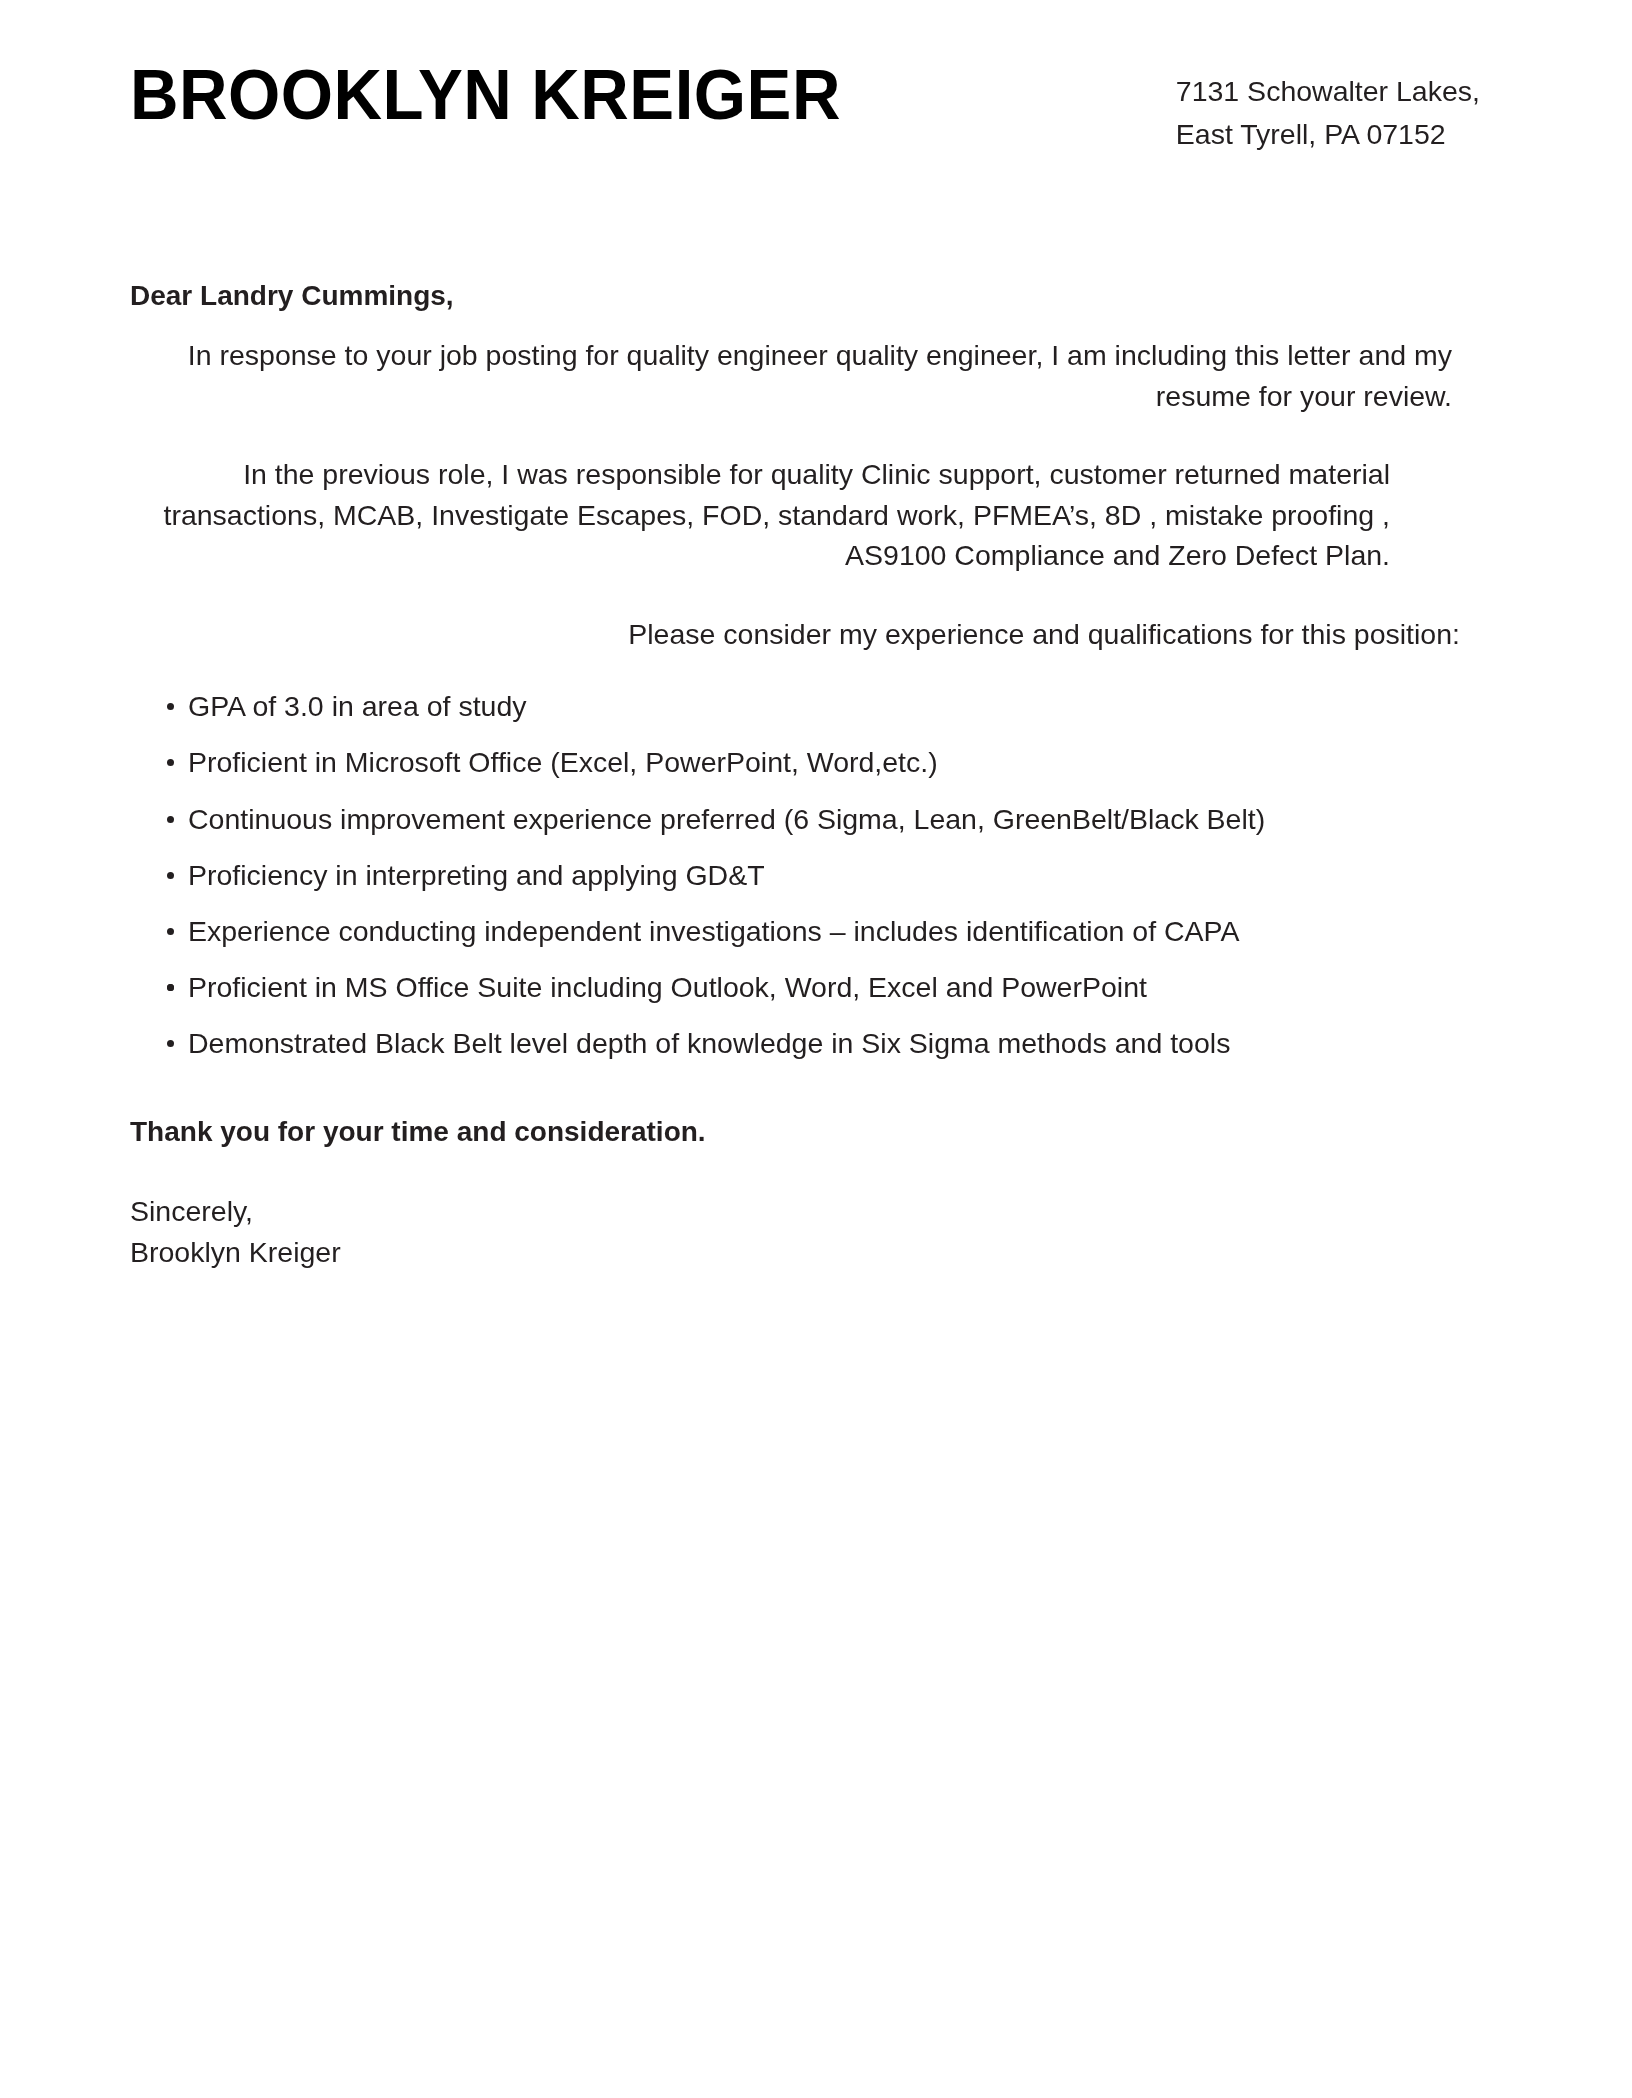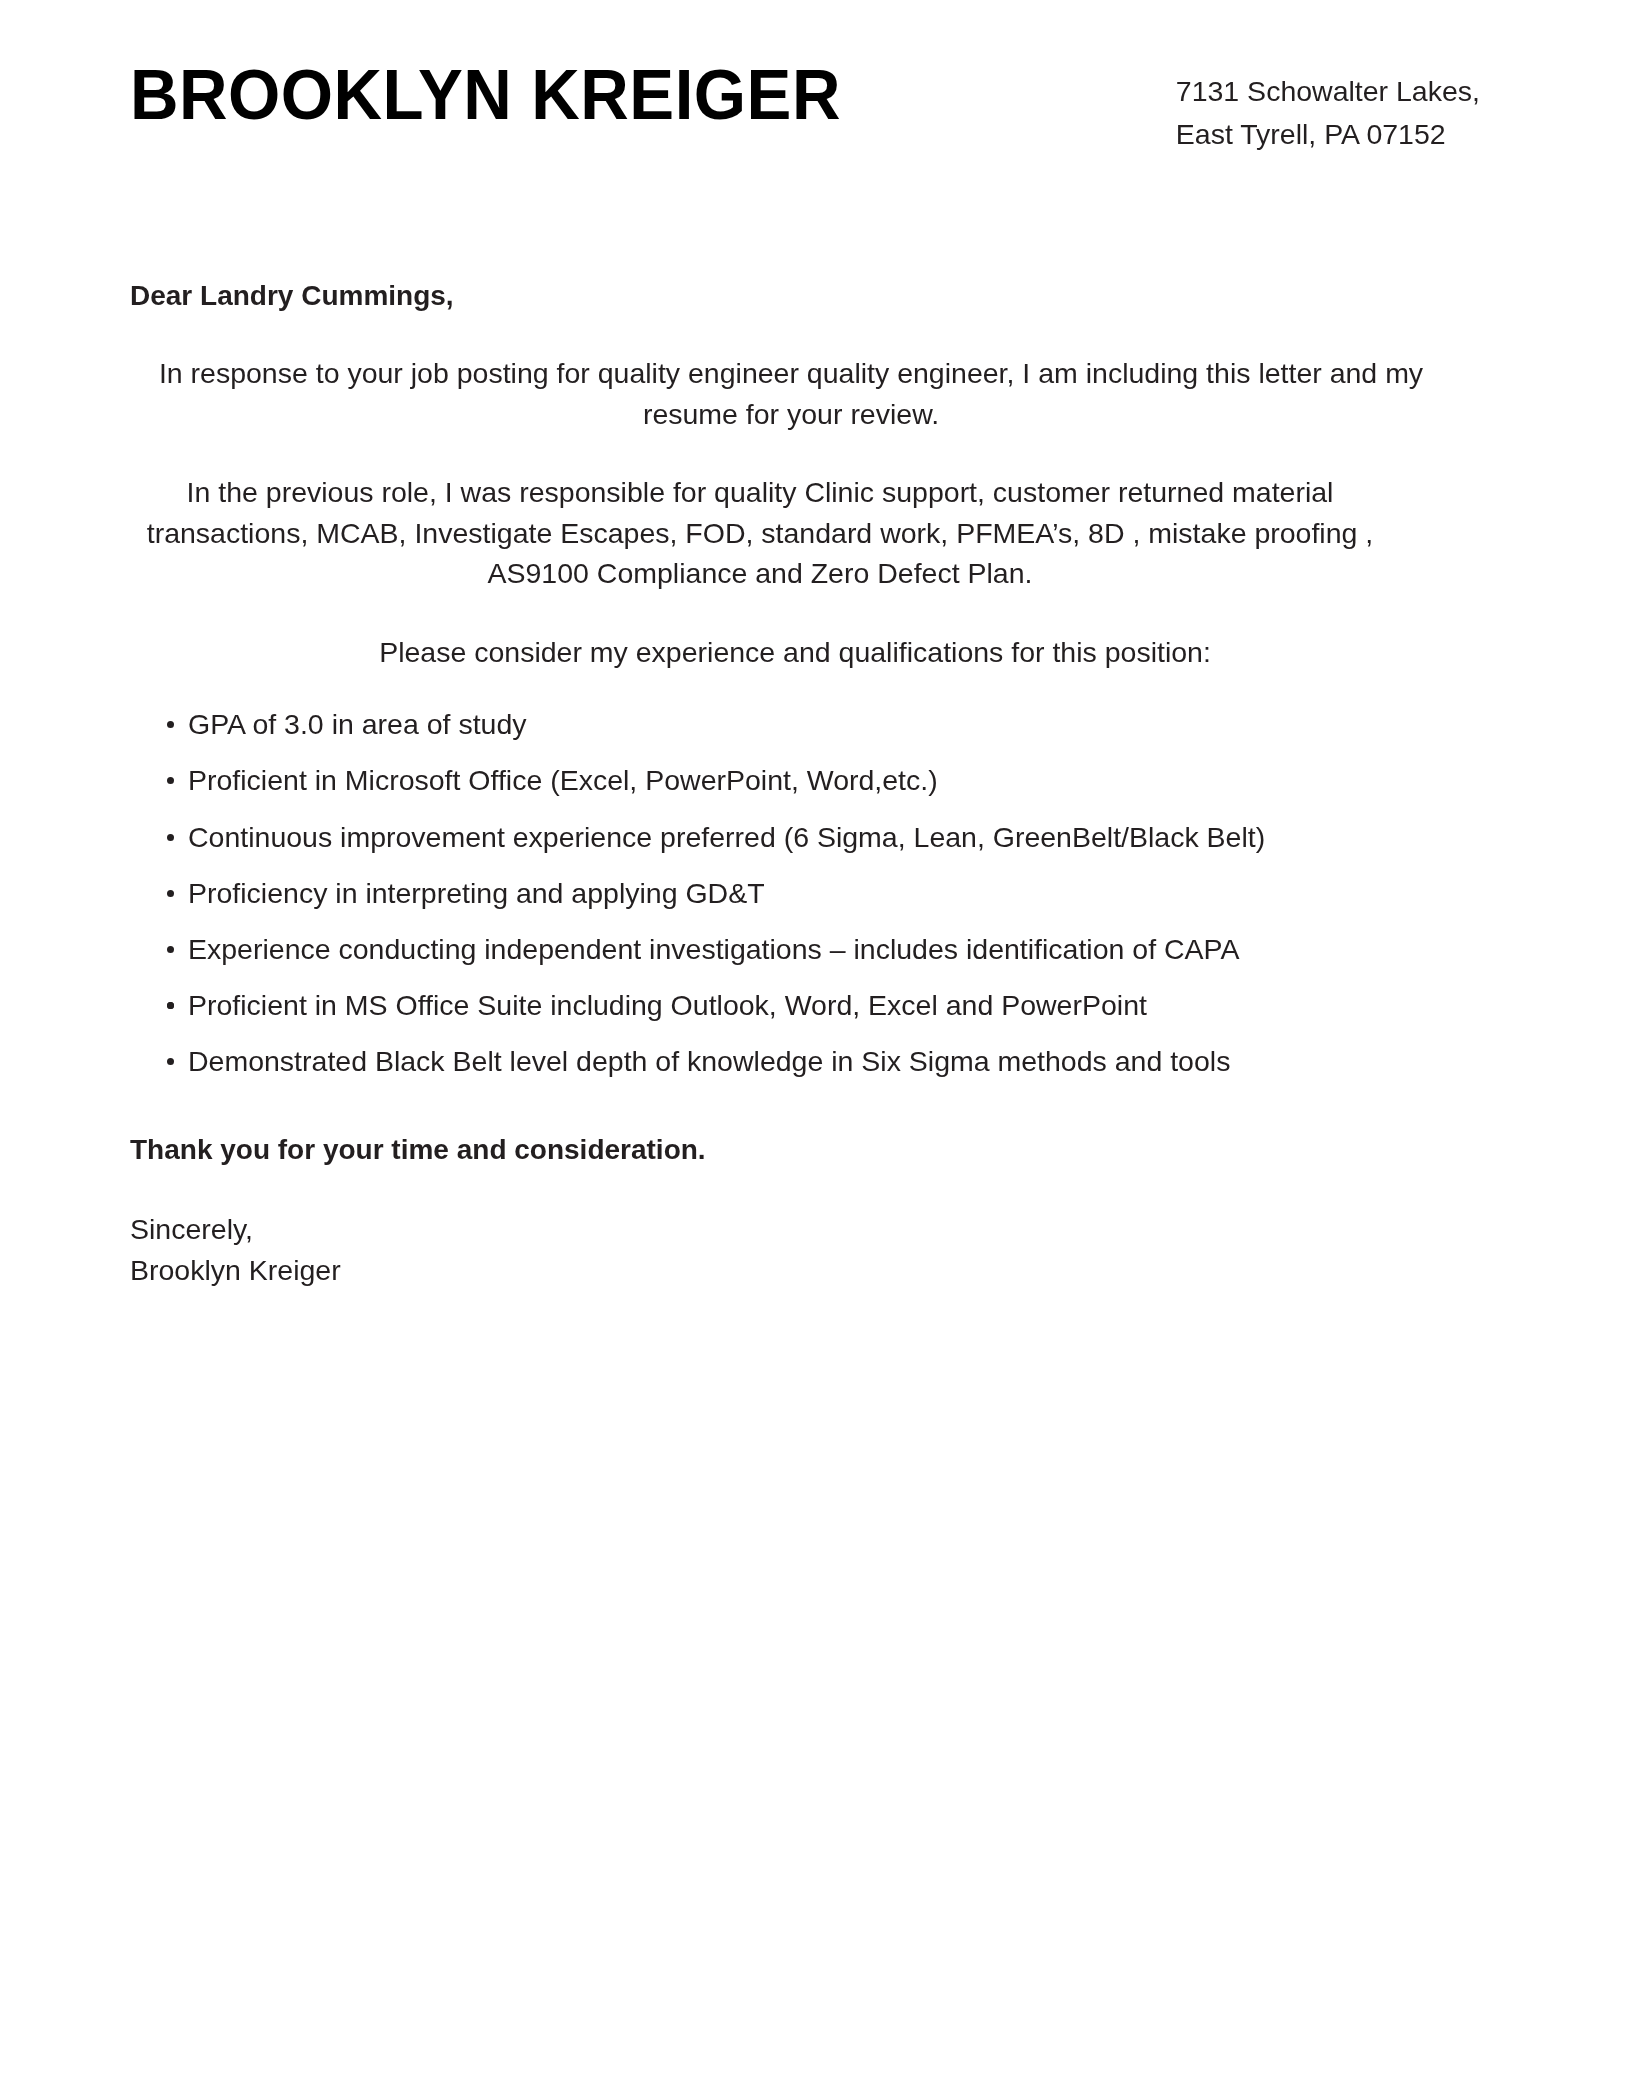--- a/index.html
+++ b/index.html
@@ -74,26 +74,26 @@
   
   .letter-body {
     margin-top: 119px;
     width: 1330px;
     font-size: 28.5px;
     line-height: 1.42;
     color: #231f20;
   }
   .salutation {
     font-weight: 700;
-    margin: 0 0 38px 0;
+    margin: 0 0 20px 0;
     font-size: 28px;
   }
   .para {
     margin: 0 0 38px 0;
-    text-align: center;
+    text-align: right;
   }
   .para-intro { width: 1322px; }
   .para-duties { width: 1260px; }
   .para-lead { margin-bottom: 32px; margin-top: 36px; }
 
   ul.quals {
     list-style: none;
     margin: 0 0 0 0;
     padding: 0;
   }

